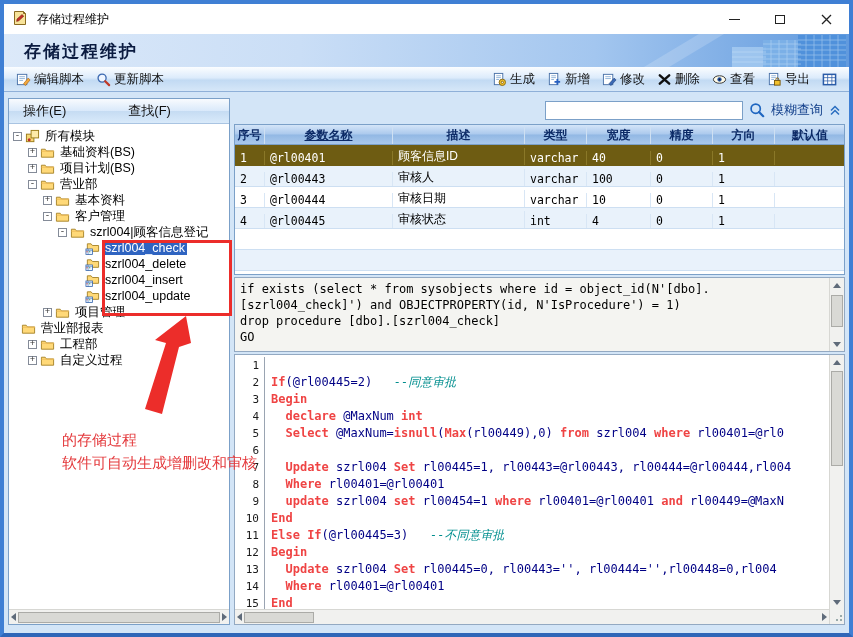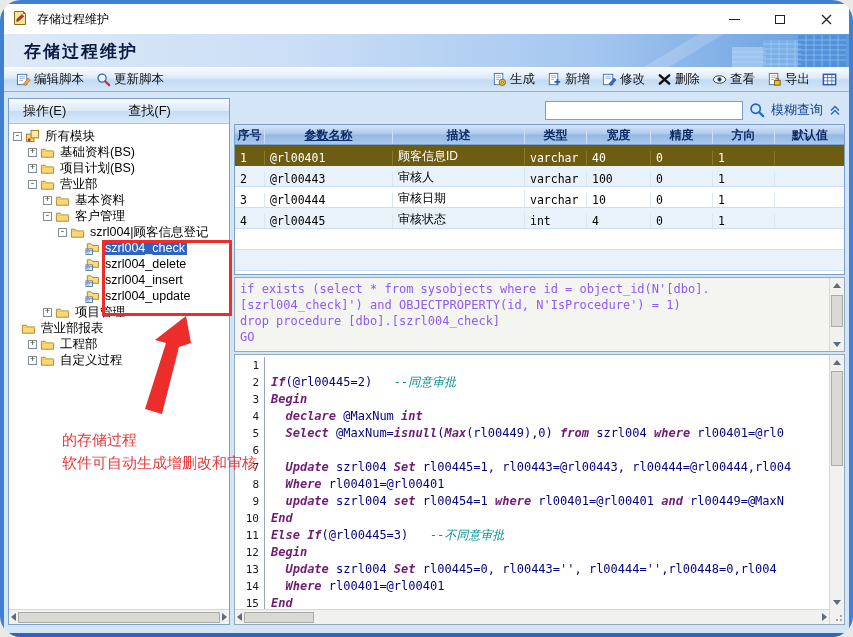--- a/index.html
+++ b/index.html
@@ -1,17 +1,17 @@
 <!DOCTYPE html>
 <html><head>
 <meta charset="utf-8">
 <style>
   * { margin:0; padding:0; box-sizing:border-box; }
   body { font-family:"Liberation Sans","DejaVu Sans",sans-serif; background:#e9e9e9; }
-  .page { position:relative; width:853px; height:637px; background:#f3f3f3; overflow:hidden;border-radius:21px; }
+  .page { position:relative; width:853px; height:637px; background:#f3f3f3; overflow:hidden; }
   .window { position:absolute; inset:0; border:4px solid #3f7fd4; border-bottom-color:#2f66b8; background:#d3e5f7; display:flex; flex-direction:column; }
 
   
   .titlebar { height:30px; background:#ffffff; display:flex; align-items:center; padding-left:8px; }
   .tb-ic { width:18px; height:18px; display:inline-flex; }
   .tb-title { font-size:12px; color:#000; margin-left:7px; flex:1; }
   .win-controls { display:flex; height:100%; }
   .wbtn { width:46px; height:100%; display:flex; align-items:center; justify-content:center; cursor:default; }
   .glyph-min { width:11px; height:1px; background:#222; }
   .glyph-max { width:10px; height:9px; border:1px solid #222; }
@@ -71,30 +71,30 @@
   .trowt { height:21px; border-bottom:1px solid #cddff2; background:#fff; }
   .trowt.alt { background:#e9f2fb; }
   .trowt.sel { background:#6e5c12; color:#fff; border-bottom-color:#6e5c12; }
   .tcell { display:flex; align-items:center; padding-left:5px; border-right:1px solid #d8e6f5; overflow:hidden; white-space:nowrap; flex:none; }
   .trowt.sel .tcell { border-right-color:#8a7828; }
   .tcell.mono { font-family:"DejaVu Sans Mono","Liberation Mono",monospace; font-size:11.5px; }
 
   
   .sql-box { height:75px; margin:2px 0; background:#f4f4f1; border:1px solid #93a9c2; display:flex; }
   .sql-lines { flex:1; padding:3px 5px; overflow:hidden; }
-  .sqlline { font-family:"DejaVu Sans Mono","Liberation Mono",monospace; font-size:12px; line-height:16px; color:#8b5cf6; white-space:pre; }
+  .sqlline { font-family:"DejaVu Sans Mono","Liberation Mono",monospace; font-size:12px; line-height:16px; color:#000000; white-space:pre; }
 
   
   .code-area { flex:1; background:#fff; border:1px solid #93a9c2; display:flex; flex-direction:column; min-height:0; }
   .code-main { flex:1; display:flex; min-height:0; }
   .code-lines { flex:1; overflow:hidden; padding-top:2px; }
   .cline { display:flex; height:17px; }
   .lno { width:30px; text-align:right; padding-right:5px; border-right:1px solid #9aa4b2; color:#1a1a1a; font:11px/17px "DejaVu Sans Mono","Liberation Mono",monospace; flex:none; }
   .ctext { padding-left:6px; white-space:pre; font:12px/17px "DejaVu Sans Mono","Liberation Mono",monospace; overflow:hidden; }
-  .ctext .k { color:#701a75; font-weight:bold;font-style:italic; }
+  .ctext .k { color:#ef4444; font-weight:bold; }
   .ctext .p { color:#000085; }
   .ctext .c { color:#008e8e; font-style:italic; }
   .code-bottom { height:15px; display:flex; }
   .code-bottom .hscroll { flex:1; border-top:1px solid #d7d7d3; }
   .corner { width:15px; background:#f1f1ef; border-left:1px solid #d7d7d3;
             background-image:radial-gradient(circle at 11px 11px,#9aa 1px,transparent 1.5px),
                              radial-gradient(circle at 7px 11px,#9aa 1px,transparent 1.5px),
                              radial-gradient(circle at 11px 7px,#9aa 1px,transparent 1.5px); }
 
   

